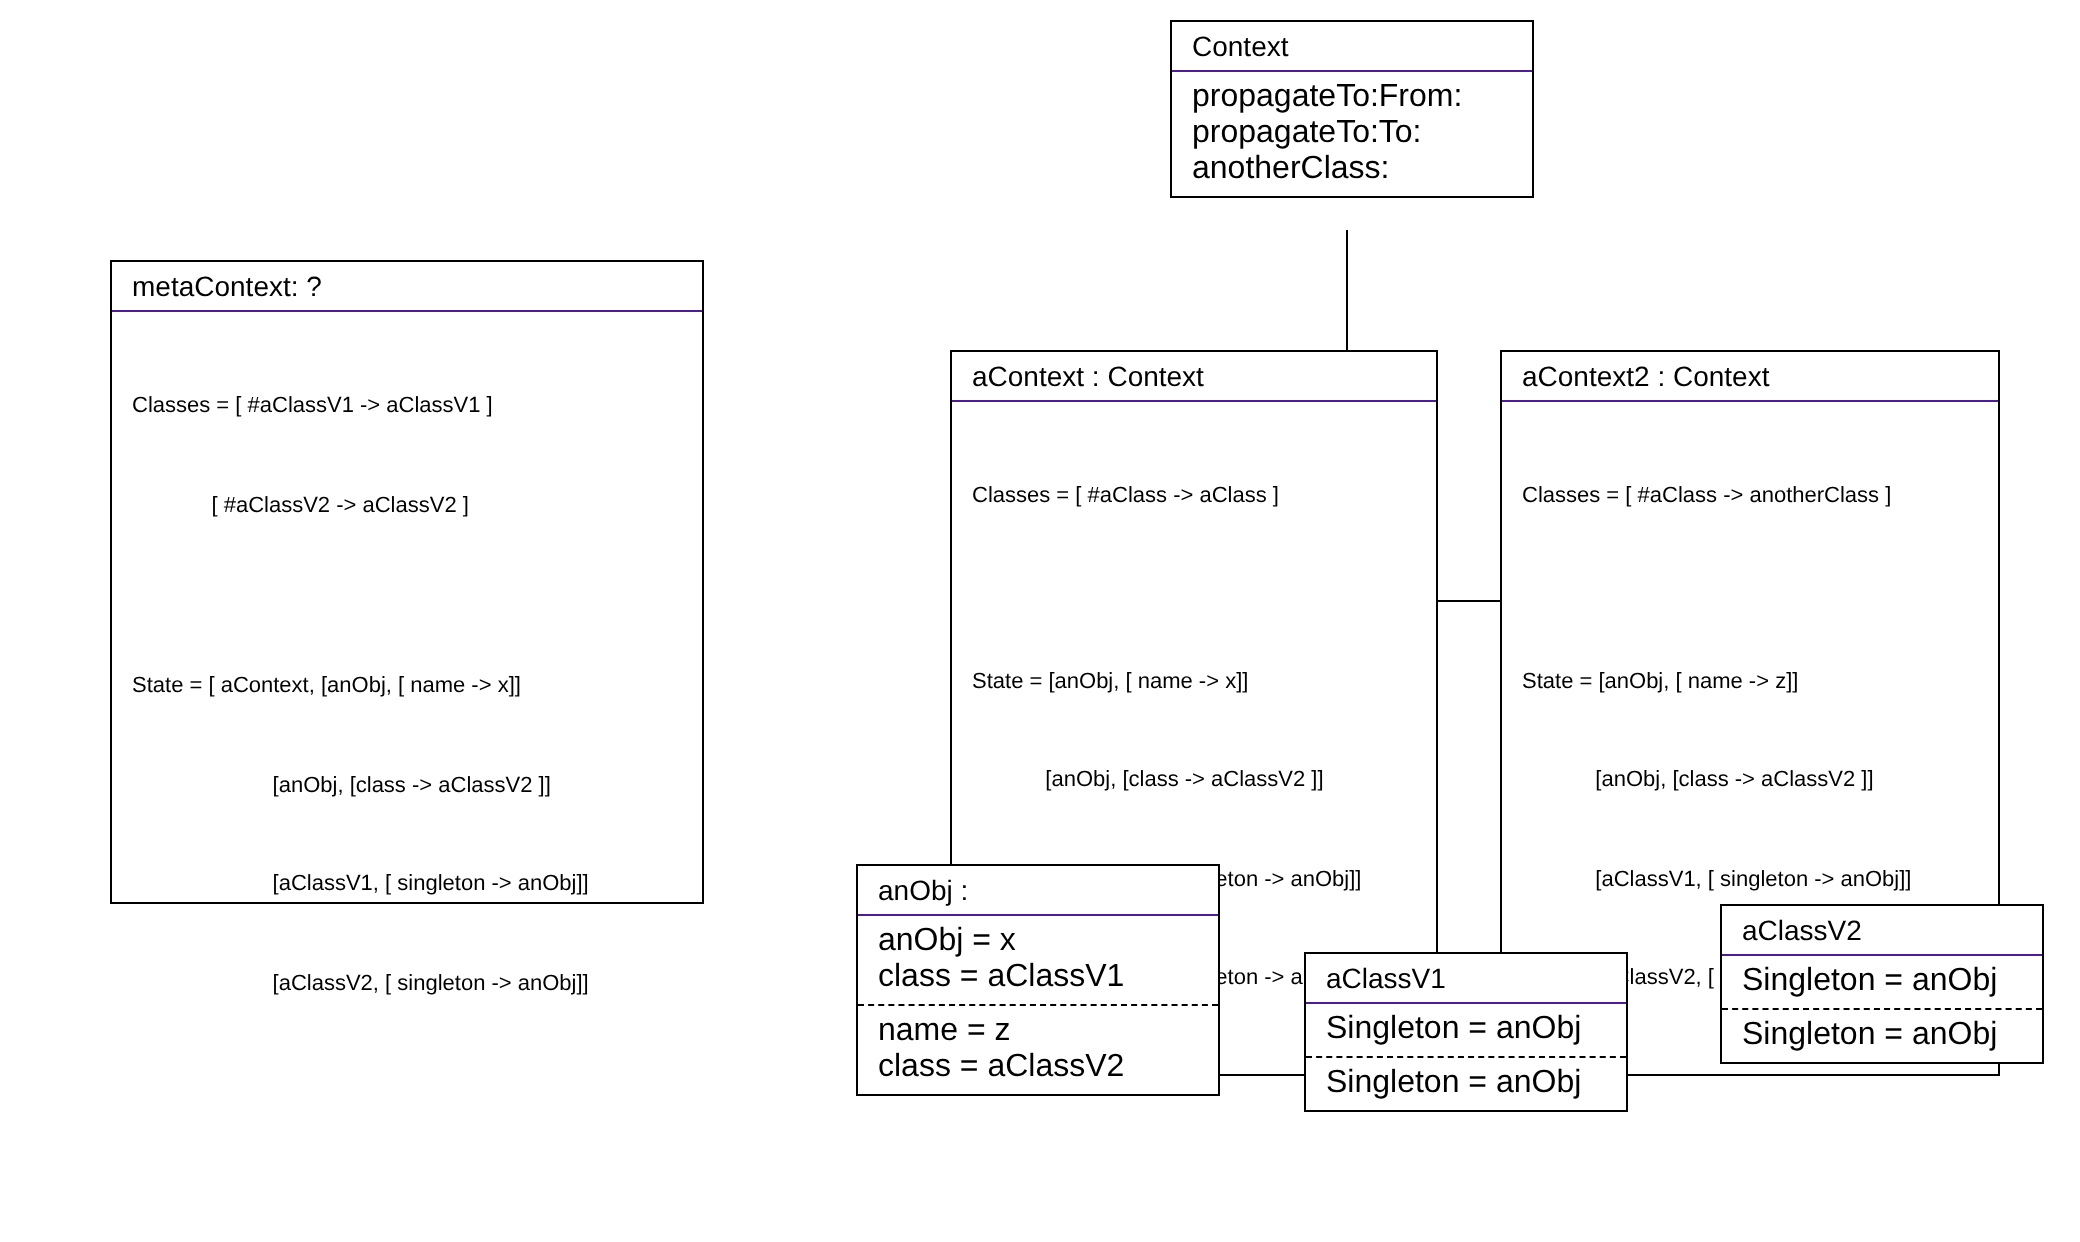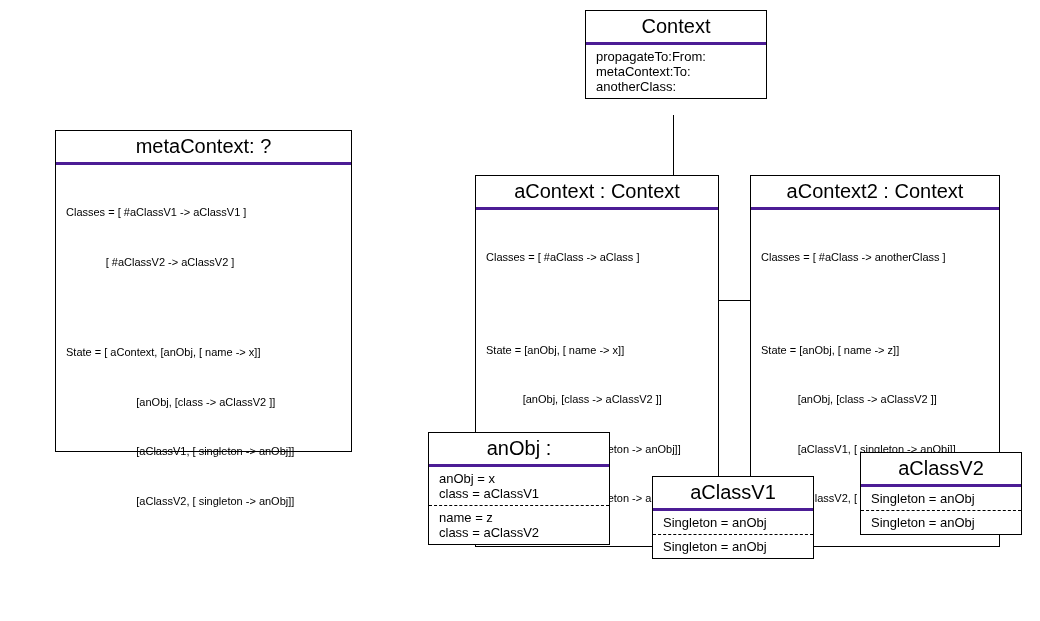--- a/index.html
+++ b/index.html
@@ -1,37 +1,37 @@
 <!DOCTYPE html>
 <html><head>
 <meta charset="utf-8">
 <style>
 html,body{margin:0;padding:0;font-family:Helvetica,Arial,sans-serif;background:#fff;color:#000}
 .canvas{position:relative;width:1040px;height:621px}
 .box{position:absolute;border:1px solid #000;background:#fff}
-.hdr{font-size:20px;text-align:center;padding:4px 10px;border-bottom:3px solid #4c1d95}
+.hdr{font-size:14px;padding:4px 10px;border-bottom:1px solid #4c1d95}
 .body{font-size:11px;padding:6px 10px;line-height:1.5}
-.section{padding:4px 10px;font-size:13px}
+.section{padding:4px 10px;font-size:16px}
 .dashed{border-top:1px dashed #000}
 .u{}
 .line{position:absolute;background:#000}
 </style>
 </head>
 <body>
 
 <div class="canvas">
 
   <div class="line" style="left:673px;top:115px;width:1px;height:60px"></div>
   <div class="line" style="left:717px;top:300px;width:33px;height:1px"></div>
 
   <div class="box" style="left:585px;top:10px;width:180px">
     <div class="hdr">Context</div>
     <div class="section">
       <div>propagateTo:From:</div>
-      <div>metaContext:To:</div>
+      <div>propagateTo:To:</div>
       <div>anotherClass:</div>
     </div>
   </div>
 
   <div class="box" style="left:55px;top:130px;width:295px;height:320px">
     <div class="hdr u">metaContext: ?</div>
     <div class="body" style="white-space:pre">
       <div>Classes = [ #aClassV1 -&gt; aClassV1 ]</div>
       <div>             [ #aClassV2 -&gt; aClassV2 ]</div>
       <div style="height:8px"></div>

